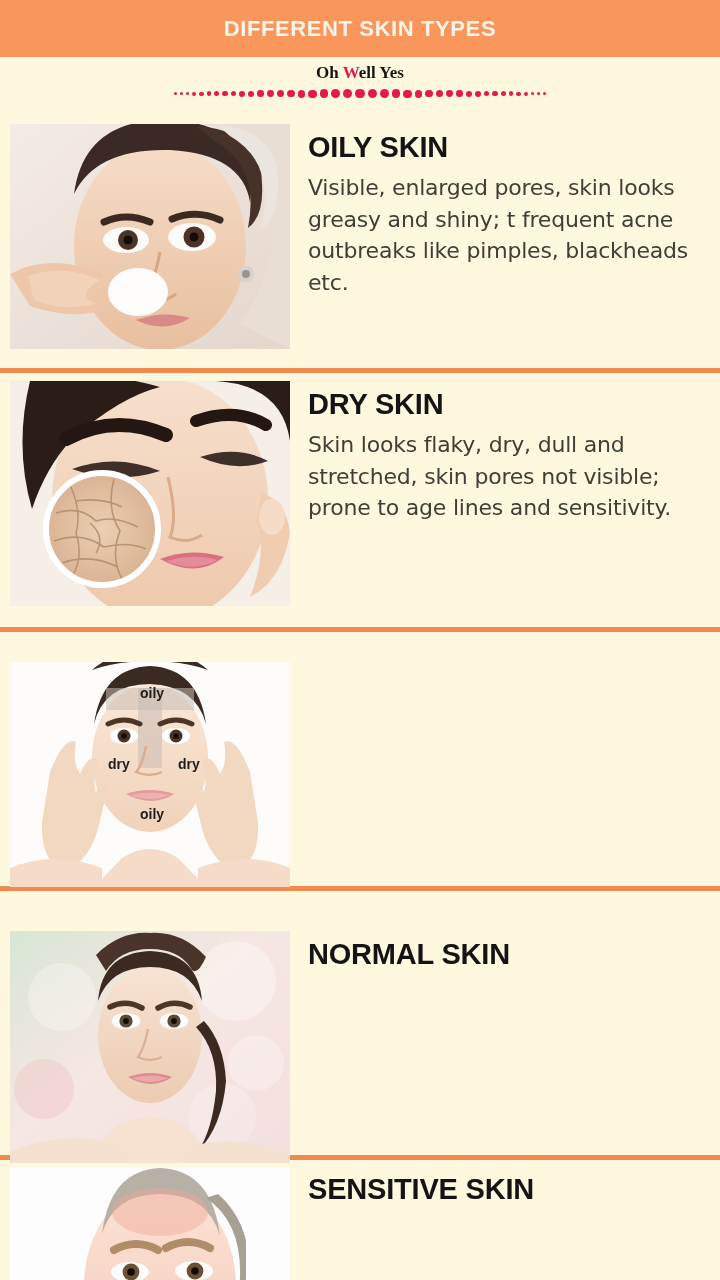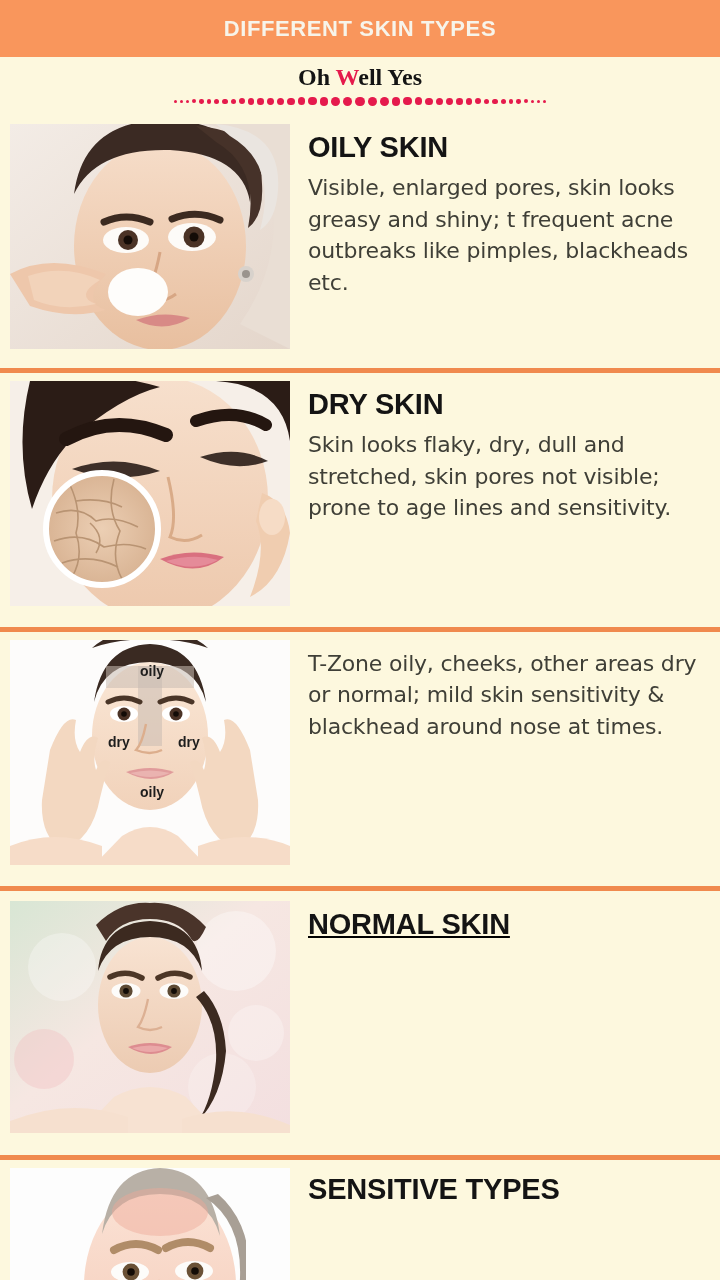--- a/index.html
+++ b/index.html
@@ -47,21 +47,21 @@
     top: 60px; left: 0;
     width: 720px;
     height: 52px;
     display: flex;
     flex-direction: column;
     align-items: center;
   }
   .brand-name {
     font-family: "Liberation Serif", serif;
     font-weight: bold;
-    font-size: 24px;
+    font-size: 17px;
     color: #141414;
     line-height: 1.1;
     white-space: nowrap;
     margin-top: 4px;
   }
   .brand-name .brand-accent { color: #e51a4c; }
 
   .dot-rule {
     margin-top: 5px;
     width: 420px;
@@ -81,22 +81,22 @@
   
   .section {
     position: absolute;
     left: 0;
     width: 720px;
     display: flex;
     align-items: flex-start;
   }
   .sec-1 { top: 118px;  height: 251px; }
   .sec-2 { top: 375px;  height: 253px; }
-  .sec-3 { top: 634px;  height: 253px; }
-  .sec-4 { top: 895px;  height: 263px; text-decoration: underline; }
+  .sec-3 { top: 634px;  height: 253px; align-items: flex-end; }
+  .sec-4 { top: 925px;  height: 263px; }
   .sec-5 { top: 1162px; height: 118px; }
 
   .divider {
     position: absolute;
     left: 0;
     width: 720px;
     height: 5px;
     background: #f08a4e;
   }
   .div-1 { top: 368px; }
@@ -339,21 +339,20 @@
         <path d="M240 110 Q226 74 214 80 Q218 100 210 112 Q202 92 192 98 Q198 118 194 130 Q188 116 180 122 Q186 140 190 158 Q198 200 228 210 Q250 196 248 160 Z" fill="#f3d8c1"></path>
         <path d="M0 206 Q44 188 92 206 L92 225 L0 225 Z" fill="#f6dcc8"></path>
         <path d="M280 206 Q236 188 188 206 L188 225 L280 225 Z" fill="#f6dcc8"></path>
       </svg>
       <span class="zone-label" style="left:130px; top:24px;">oily</span>
       <span class="zone-label" style="left:98px; top:95px;">dry</span>
       <span class="zone-label" style="left:168px; top:95px;">dry</span>
       <span class="zone-label" style="left:130px; top:145px;">oily</span>
     </div>
     <div class="copy">
-      <div class="sec-body">T-Zone oily, cheeks, other areas dry or normal; mild skin sensitivity &amp; blackhead around nose at times.</div>
     </div>
   </div>
 
   <div class="section sec-4">
     <div class="photo tall">
       <svg class="face-canvas" viewBox="0 0 280 232" preserveAspectRatio="none">
         <defs>
           <linearGradient id="bg4" x1="0" y1="0" x2="1" y2="1">
             <stop offset="0" stop-color="#d8e6d4"></stop>
             <stop offset="0.45" stop-color="#f6e7e2"></stop>
@@ -419,17 +418,17 @@
           <circle cx="121" cy="104" r="3.8" fill="#130c06"></circle>
         <circle cx="185" cy="103" r="8.4" fill="#6a5136"></circle>
           <circle cx="185" cy="103" r="3.8" fill="#130c06"></circle>
         <path d="M150 112 Q146 142 138 152 Q152 160 166 152" stroke="#dfae96" stroke-width="2.6" fill="none"></path>
         <path d="M124 178 Q150 168 178 178 Q152 194 124 178 Z" fill="#d9888c"></path>
         <path d="M0 0 L64 0 L64 225 L0 225 Z" fill="#fdfdfd"></path>
         <path d="M236 0 L280 0 L280 225 L236 225 Z" fill="#fdfdfd"></path>
       </svg>
     </div>
     <div class="copy">
-      <div class="sec-title">SENSITIVE TYPES</div>
+      <div class="sec-title">SENSITIVE SKIN</div>
     </div>
   </div>
 
 </div>
 
 </body></html>

